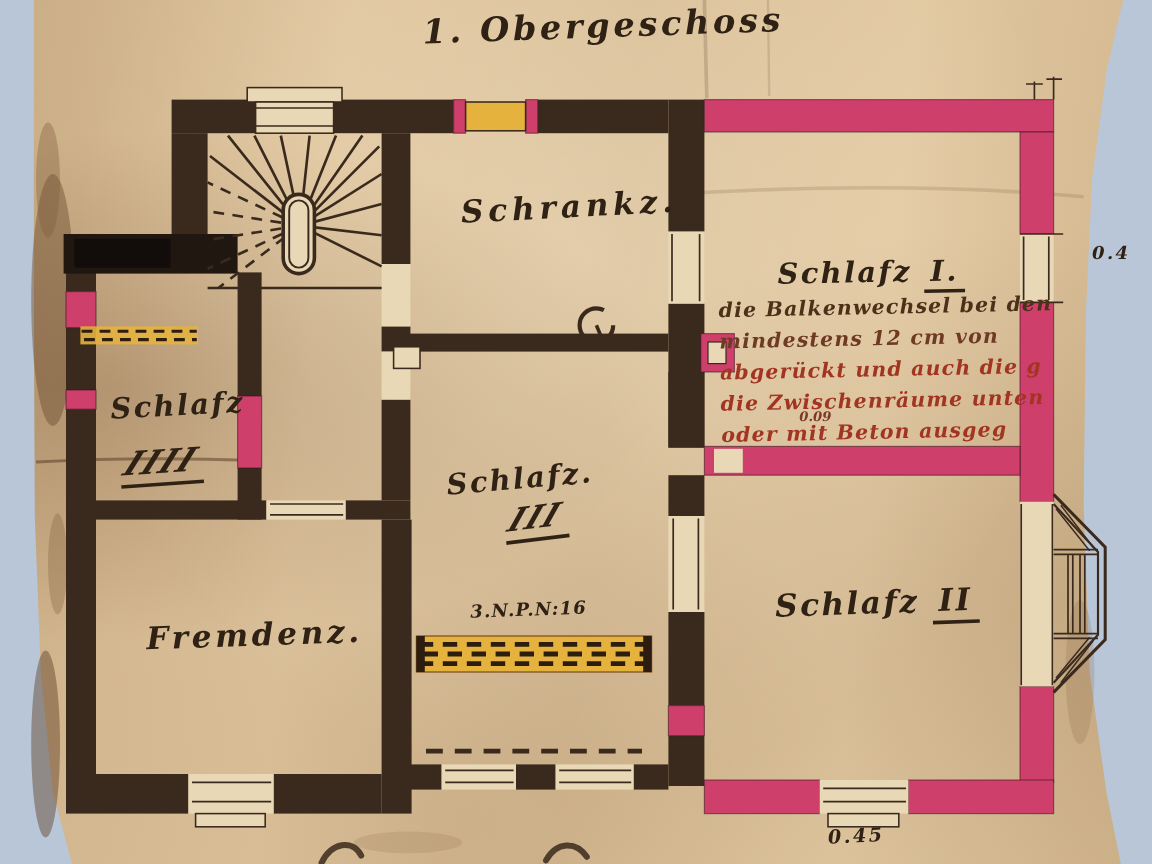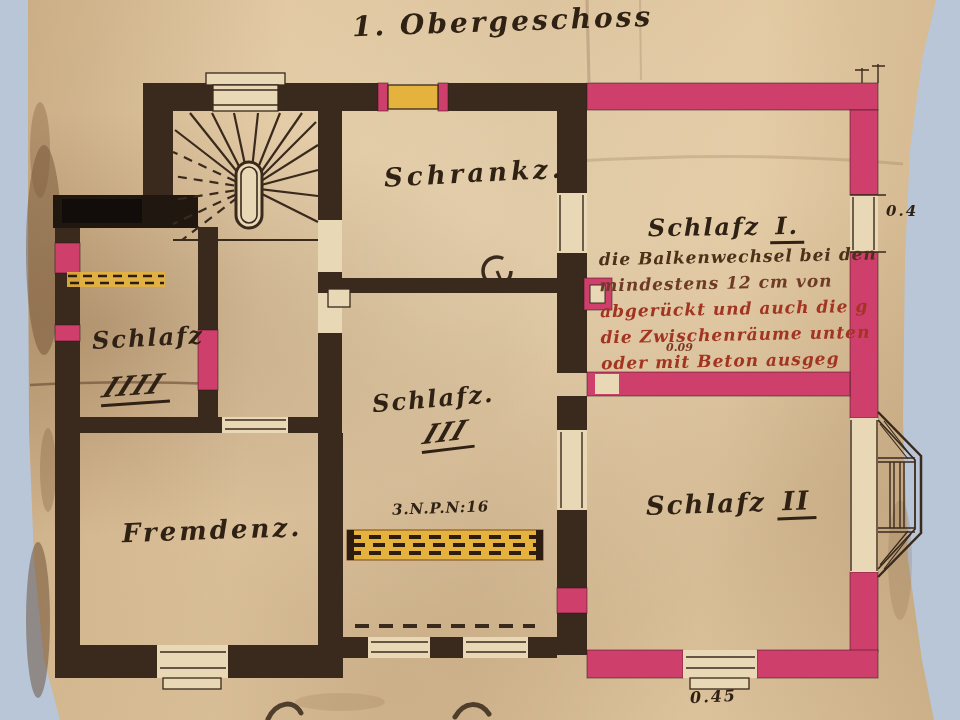--- a/index.html
+++ b/index.html
@@ -30,21 +30,21 @@
   #schlaf1-label{left:648px;top:215px;font-size:24px;transform:rotate(-1deg);}
   #schlaf4-label{left:92px;top:326px;font-size:24px;transform:rotate(-3deg);}
   #schlaf4-numeral{left:100px;top:372px;font-size:27px;transform:rotate(-4deg);}
   #schlaf3-label{left:372px;top:387px;font-size:24px;transform:rotate(-5deg);}
   #schlaf3-numeral{left:420px;top:419px;font-size:26px;transform:rotate(-7deg);}
   #fremden-label{left:122px;top:517px;font-size:26px;transform:rotate(-2deg);letter-spacing:3px;}
   #schlaf2-label{left:646px;top:490px;font-size:26px;transform:rotate(-2deg);}
   .num{display:inline-block;border-bottom:3px solid var(--ink,#2f2215);padding:0 5px 3px;}
   .slant{display:inline-block;transform:skewX(-28deg);}
   #npn-label{left:392px;top:501px;font-size:15px;transform:rotate(-2deg);letter-spacing:1px;}
-  #dim-right{left:886px;top:204px;font-size:15px;letter-spacing:2px;}
+  #dim-right{left:910px;top:204px;font-size:15px;letter-spacing:2px;}
   #dim-bottom{left:690px;top:689px;font-size:16px;transform:rotate(-3deg);letter-spacing:2px;}
   #annotation{
     position:absolute;left:600px;top:243px;width:320px;
     color:var(--red_ink,#a23422);font-style:italic;font-weight:700;
     font-size:17px;line-height:26px;transform:rotate(-1.2deg);letter-spacing:1px;
   }
   #annotation .a0{color:#4c3018;}
   #annotation .a1{color:#6e3a24;}
   #anno-dim{position:absolute;left:666px;top:341px;font-size:11px;color:#7c3a26;font-weight:700;font-style:italic;}
 </style>

